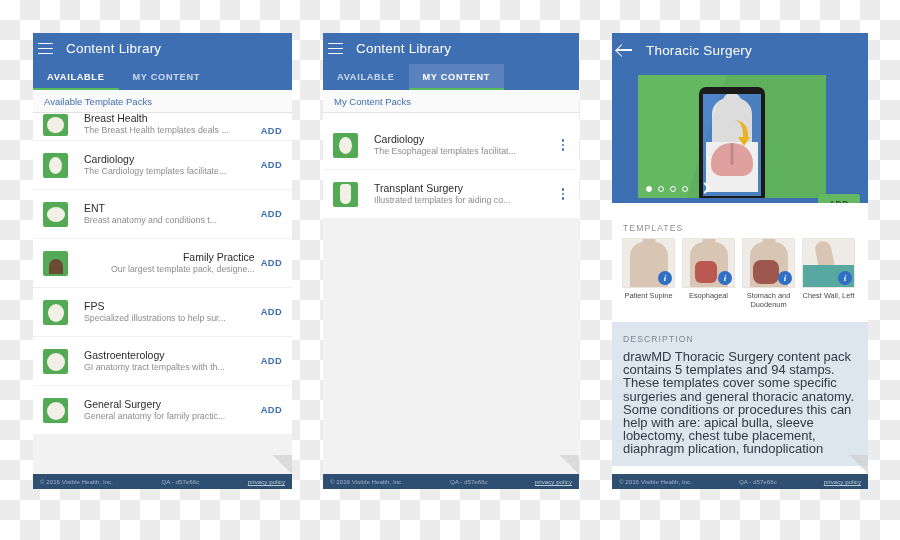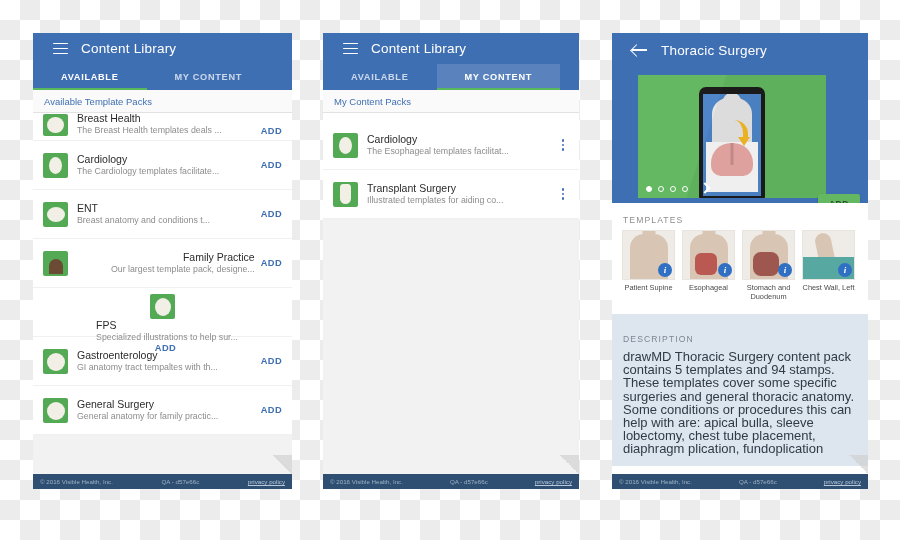--- a/index.html
+++ b/index.html
@@ -10,44 +10,44 @@
     background-image:
       linear-gradient(45deg,#ececec 25%,transparent 25%,transparent 75%,#ececec 75%,#ececec),
       linear-gradient(45deg,#ececec 25%,transparent 25%,transparent 75%,#ececec 75%,#ececec);
     background-size:40px 40px;
     background-position:0 0,20px 20px;
   }
 
   
   .panel{position:absolute;overflow:hidden;background:#f2f2f2;}
   .panel .appbar{background:#3f6fb3;color:#fff;}
-  .bar-top{height:31px;display:flex;align-items:center;padding-left:20px;}
+  .bar-top{height:31px;display:flex;align-items:center;padding-left:5px;}
   .bar-title{font-size:13.5px;font-weight:400;letter-spacing:.2px;margin-left:13px;color:#fff;}
   .hamburger{width:15px;height:12px;display:flex;flex-direction:column;justify-content:space-between;}
   .hamburger span{display:block;height:1.8px;background:#fff;border-radius:1px;}
   .backarrow{width:16px;height:14px;position:relative;}
   .backarrow:before{content:"";position:absolute;top:6px;left:0;width:15px;height:1.8px;background:#fff;}
   .backarrow:after{content:"";position:absolute;top:2.5px;left:0;width:8px;height:8px;border-left:1.8px solid #fff;border-bottom:1.8px solid #fff;transform:rotate(45deg);}
 
   .tabs{height:26px;display:flex;align-items:stretch;position:relative;}
-  .tab{display:flex;align-items:center;padding:0 28px;font-size:9.2px;font-weight:700;letter-spacing:.7px;
+  .tab{display:flex;align-items:center;padding:0 14px;font-size:9.2px;font-weight:700;letter-spacing:.7px;
        color:rgba(255,255,255,.72);position:relative;}
   .tab.active{color:#fff;}
   .tab.hl{background:rgba(255,255,255,.14);}
   .tab.active:after{content:"";position:absolute;left:0;right:0;bottom:0;height:2.2px;background:#57b85c;}
 
   .subhead{background:#fafafa;border-bottom:1px solid #e2e2e2;height:22px;display:flex;align-items:center;
            padding-left:11px;font-size:9.5px;font-weight:400;color:#3f6fb3;}
 
   .list{background:#fff;}
   .row{display:flex;align-items:center;padding:6px 10px 6px 10px;height:36px;box-sizing:border-box;
        border-bottom:1px solid #f0f0f0;background:#fff;}
   .thumb{width:25px;height:25px;flex:0 0 25px;border-radius:2px;background:#54a954;overflow:hidden;position:relative;}
   .thumb .blob{position:absolute;background:#f2efe6;border-radius:50%;}
-  .rowtext{flex:1;min-width:0;margin-left:9px;}
+  .rowtext{flex:1;min-width:0;margin-left:16px;}
   .rowtitle{font-size:10.5px;color:#2b2b2b;line-height:12px;white-space:nowrap;overflow:hidden;text-overflow:ellipsis;}
   .rowsub{font-size:8.8px;color:#8c8c8c;line-height:11px;white-space:nowrap;overflow:hidden;text-overflow:ellipsis;margin-top:1px;}
   .addlink{font-size:9.3px;font-weight:700;color:#3f6fb3;letter-spacing:.4px;margin-left:6px;}
   .kebab{width:12px;display:flex;flex-direction:column;align-items:center;justify-content:center;gap:2px;margin-left:6px;}
   .kebab i{width:2.6px;height:2.6px;border-radius:50%;background:#3f6fb3;display:block;}
 
   .footer{position:absolute;left:0;right:0;bottom:0;height:15px;background:#2e4f72;display:flex;align-items:center;
           color:#9fb2c6;font-size:6.2px;padding:0 7px;box-sizing:border-box;}
   .footer .mid{margin-left:auto;margin-right:auto;}
   .footer .pp{text-decoration:underline;color:#b9c9da;}
@@ -71,36 +71,36 @@
   .arrow:before{content:"";position:absolute;left:0;top:0;width:18px;height:18px;border-right:5px solid #f5b925;border-bottom:0;border-radius:0 14px 0 0;}
   .arrow:after{content:"";position:absolute;left:13px;top:17px;border-left:6px solid transparent;border-right:6px solid transparent;border-top:9px solid #f5b925;}
   .dotsbar{position:absolute;left:34px;bottom:10px;display:flex;align-items:center;gap:6px;}
   .cdot{width:6px;height:6px;border-radius:50%;border:1.3px solid #fff;box-sizing:border-box;}
   .cdot.on{background:#fff;}
   .cnext{margin-left:7px;width:9px;height:9px;position:relative;}
   .cnext:after{content:"";position:absolute;left:0;top:0;width:6px;height:6px;border-top:2.3px solid #fff;border-right:2.3px solid #fff;transform:rotate(45deg);}
   .addbtn{position:absolute;right:8px;bottom:-11px;background:#63b861;color:#2a4e2a;font-size:8.6px;font-weight:700;
           letter-spacing:.5px;padding:5px 11px;border-radius:2px;box-shadow:0 1px 2px rgba(0,0,0,.28);}
 
-  .sectionwrap{background:#fff;margin-top:4px;}
+  .sectionwrap{background:#fff;margin-top:12px;}
   .sectionlabel{font-size:8.6px;color:#8e8e8e;letter-spacing:1.1px;padding:8px 0 5px 11px;}
   .tmplrow{display:flex;gap:7px;padding:0 8px 8px 10px;}
   .tmpl{width:53px;}
   .tmplimg{width:53px;height:50px;background:#efece7;position:relative;overflow:hidden;border:1px solid #e8e5e0;box-sizing:border-box;}
   .tmplimg .body{position:absolute;left:50%;transform:translateX(-50%);top:3px;width:38px;height:48px;background:#d8c5b3;border-radius:14px 14px 0 0;}
   .tmplimg .nk{position:absolute;left:50%;transform:translateX(-50%);top:0;width:13px;height:12px;background:#d8c5b3;}
   .tmplimg.v2 .organ{position:absolute;left:12px;bottom:4px;width:22px;height:22px;background:#b4453f;border-radius:6px;opacity:.85;}
   .tmplimg.v3 .organ{position:absolute;left:10px;bottom:3px;width:26px;height:24px;background:#8f3b34;border-radius:8px;opacity:.8;}
   .tmplimg.v4 .drape{position:absolute;left:0;right:0;bottom:0;height:22px;background:#57a8a0;}
   .tmplimg.v4 .arm{position:absolute;left:14px;top:2px;width:16px;height:34px;background:#d8c5b3;border-radius:8px;transform:rotate(-12deg);}
   .infoicon{position:absolute;right:2px;bottom:2px;width:14px;height:14px;border-radius:50%;background:#2f6fc4;color:#fff;
             font-size:9px;font-weight:700;font-style:italic;display:flex;align-items:center;justify-content:center;font-family:"Liberation Serif",serif;}
   .tmplcap{font-size:7.4px;color:#4a4a4a;text-align:center;line-height:9px;margin-top:3px;}
 
-  .desc{background:#dde5ee;margin:5px 0 0 0;padding:20px 11px 10px 11px;}
+  .desc{background:#dde5ee;margin:5px 0 0 0;padding:12px 11px 10px 11px;}
   .desclabel{font-size:8.6px;color:#7d8794;letter-spacing:1.1px;margin-bottom:6px;}
   .desctext{font-size:13px;color:#2f3b47;line-height:13.2px;}
 </style>
 </head>
 <body>
 
 <div class="panel" style="left:33px;top:33px;width:259px;height:456px;">
 
   <div class="appbar">
     <div class="bar-top">
@@ -158,21 +158,21 @@
       <div class="thumb">
           <div class="blob" style="left:6px;top:8px;width:14px;height:15px;background:#6b4b33;border-radius:7px 7px 0 0;"></div>
         </div>
       <div class="rowtext">
         <div class="rowtitle">Family Practice</div>
         <div class="rowsub">Our largest template pack, designe...</div>
       </div>
       <div class="addlink">ADD</div>
     </div>
 
-    <div class="row" style="height:49px;flex-direction:column;">
+    <div class="row" style="height:49px;">
       <div class="thumb">
           <div class="blob" style="left:5px;top:4px;width:16px;height:18px;"></div>
         </div>
       <div class="rowtext">
         <div class="rowtitle">FPS</div>
         <div class="rowsub">Specialized illustrations to help sur...</div>
       </div>
       <div class="addlink">ADD</div>
     </div>
 

